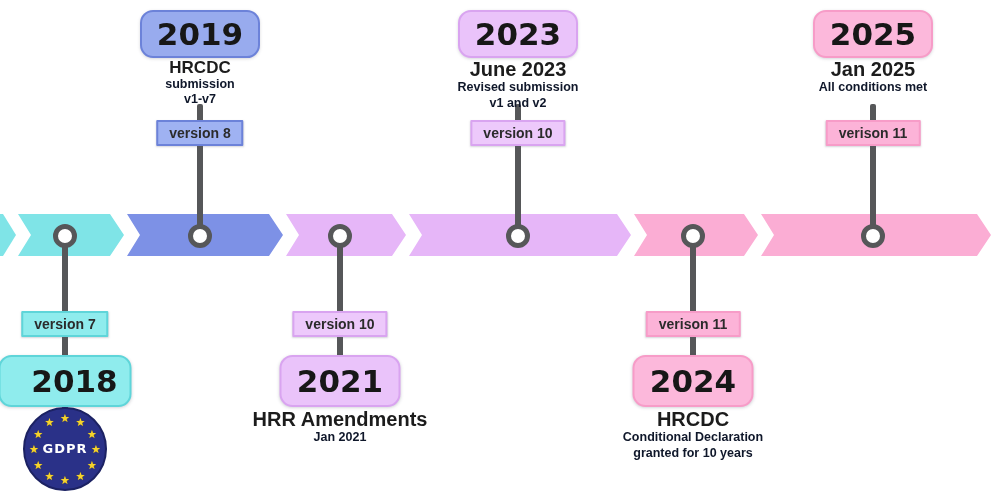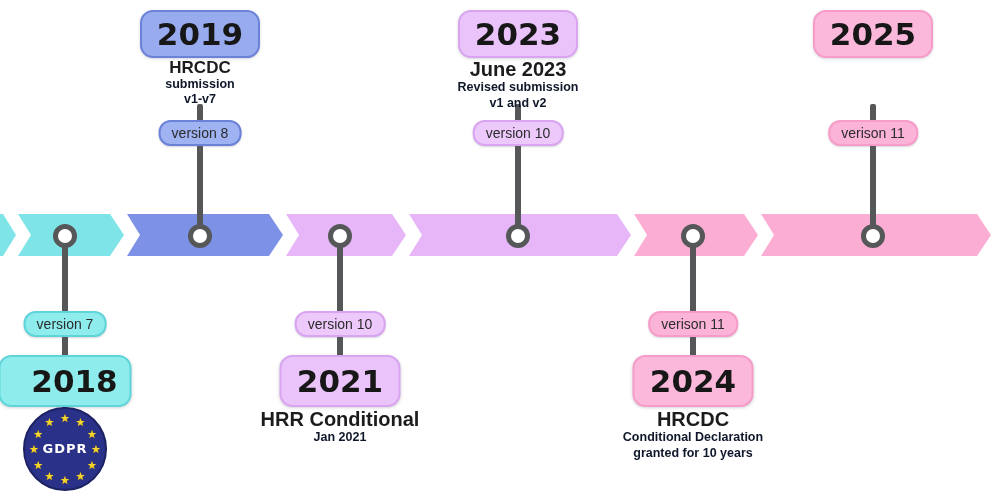--- a/index.html
+++ b/index.html
@@ -51,21 +51,21 @@
   .c-blue    .year-box{background:var(--blue_light);border:2px solid var(--blue_border);}
   .c-lavender .year-box{background:var(--lavender_light);border:2px solid var(--lavender_border);}
   .c-pink    .year-box{background:var(--pink_light);border:2px solid var(--pink_border);}
   .desc{position:absolute;left:0;width:100%;color:#1c1c1c;z-index:3;}
   .up .desc{top:58px;} .down .desc{top:408px;}
   .desc-title{font-size:20px;font-weight:bold;line-height:1.12;}
   .desc-title.sm{font-size:17px;}
   .desc-line{font-size:12.5px;line-height:1.22;font-weight:bold;color:#0f172a;}
   .pill{
     position:absolute;left:50%;transform:translateX(-50%);
-    padding:3px 11px;border-radius:12px;font-size:14px;font-weight:normal;
+    padding:3px 11px;border-radius:1px;font-size:14px;font-weight:bold;
     color:#2b2b2b;white-space:nowrap;z-index:3;
     box-shadow:0 1px 2px rgba(90,90,110,0.25);
   }
   .up .pill{top:120px;} .down .pill{top:311px;}
   .c-cyan    .pill{background:var(--cyan_light);border:2px solid var(--cyan_border);}
   .c-blue    .pill{background:var(--blue_pill);border:2px solid var(--blue_border);}
   .c-lavender .pill{background:var(--lavender_pill);border:2px solid var(--lavender_border);}
   .c-pink    .pill{background:var(--pink_pill);border:2px solid var(--pink_border);}
   
   .gdpr{
@@ -131,21 +131,21 @@
     </div>
     <div class="pill">version 8</div>
   </div>
 
   <div class="group down c-lavender g-2021">
     <div class="connector"></div>
     <div class="marker"></div>
     <div class="pill">version 10</div>
     <div class="year-box">2021</div>
     <div class="desc">
-      <div class="desc-title">HRR Conditional</div>
+      <div class="desc-title">HRR Amendments</div>
       <div class="desc-line">Jan 2021</div>
     </div>
   </div>
 
   <div class="group up c-lavender g-2023">
     <div class="connector"></div>
     <div class="marker"></div>
     <div class="year-box">2023</div>
     <div class="desc">
       <div class="desc-title">June 2023</div>
@@ -164,16 +164,20 @@
       <div class="desc-title">HRCDC</div>
       <div class="desc-line">Conditional Declaration</div>
       <div class="desc-line">granted for 10 years</div>
     </div>
   </div>
 
   <div class="group up c-pink g-2025">
     <div class="connector"></div>
     <div class="marker"></div>
     <div class="year-box">2025</div>
+    <div class="desc">
+      <div class="desc-title">Jan 2025</div>
+      <div class="desc-line">All conditions met</div>
+    </div>
     <div class="pill">verison 11</div>
   </div>
 
 </div>
 
 </body></html>

